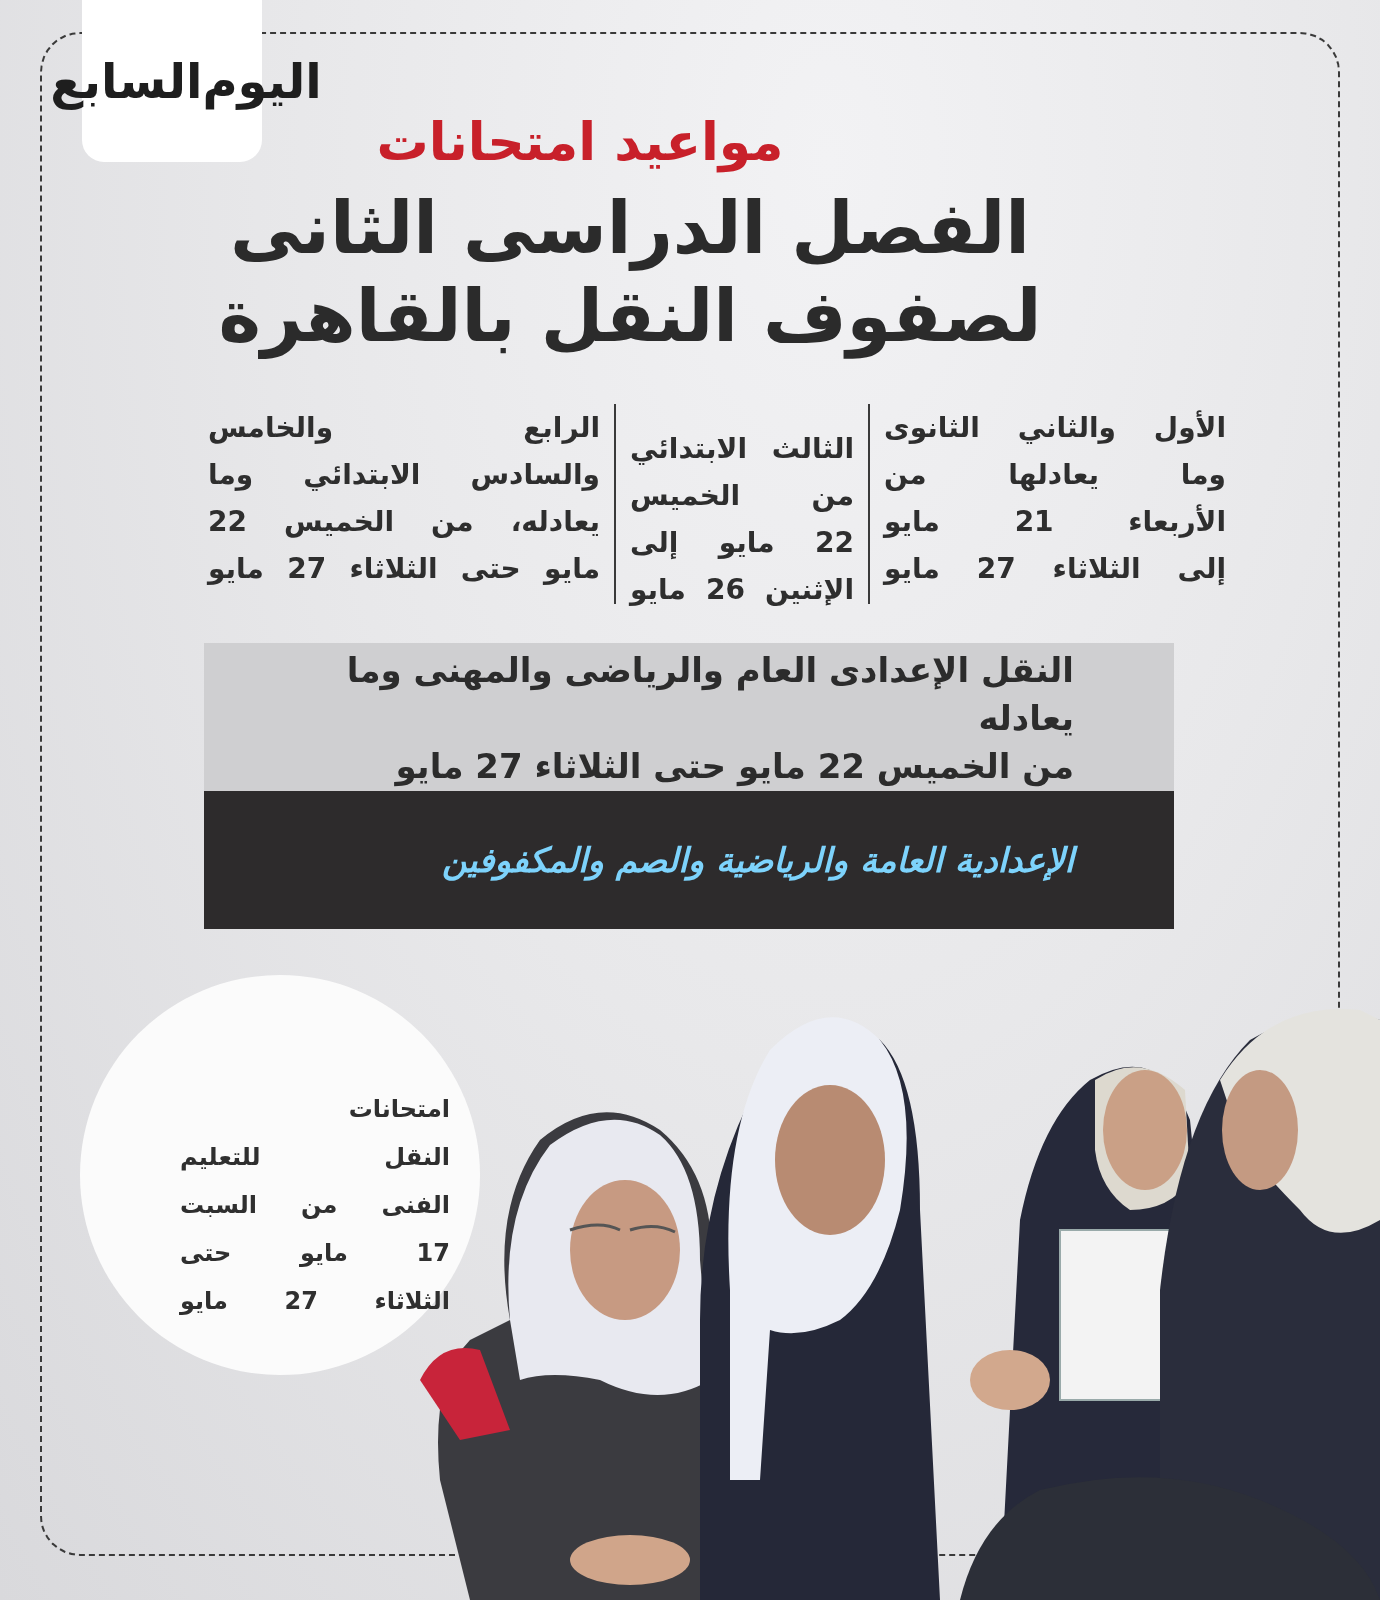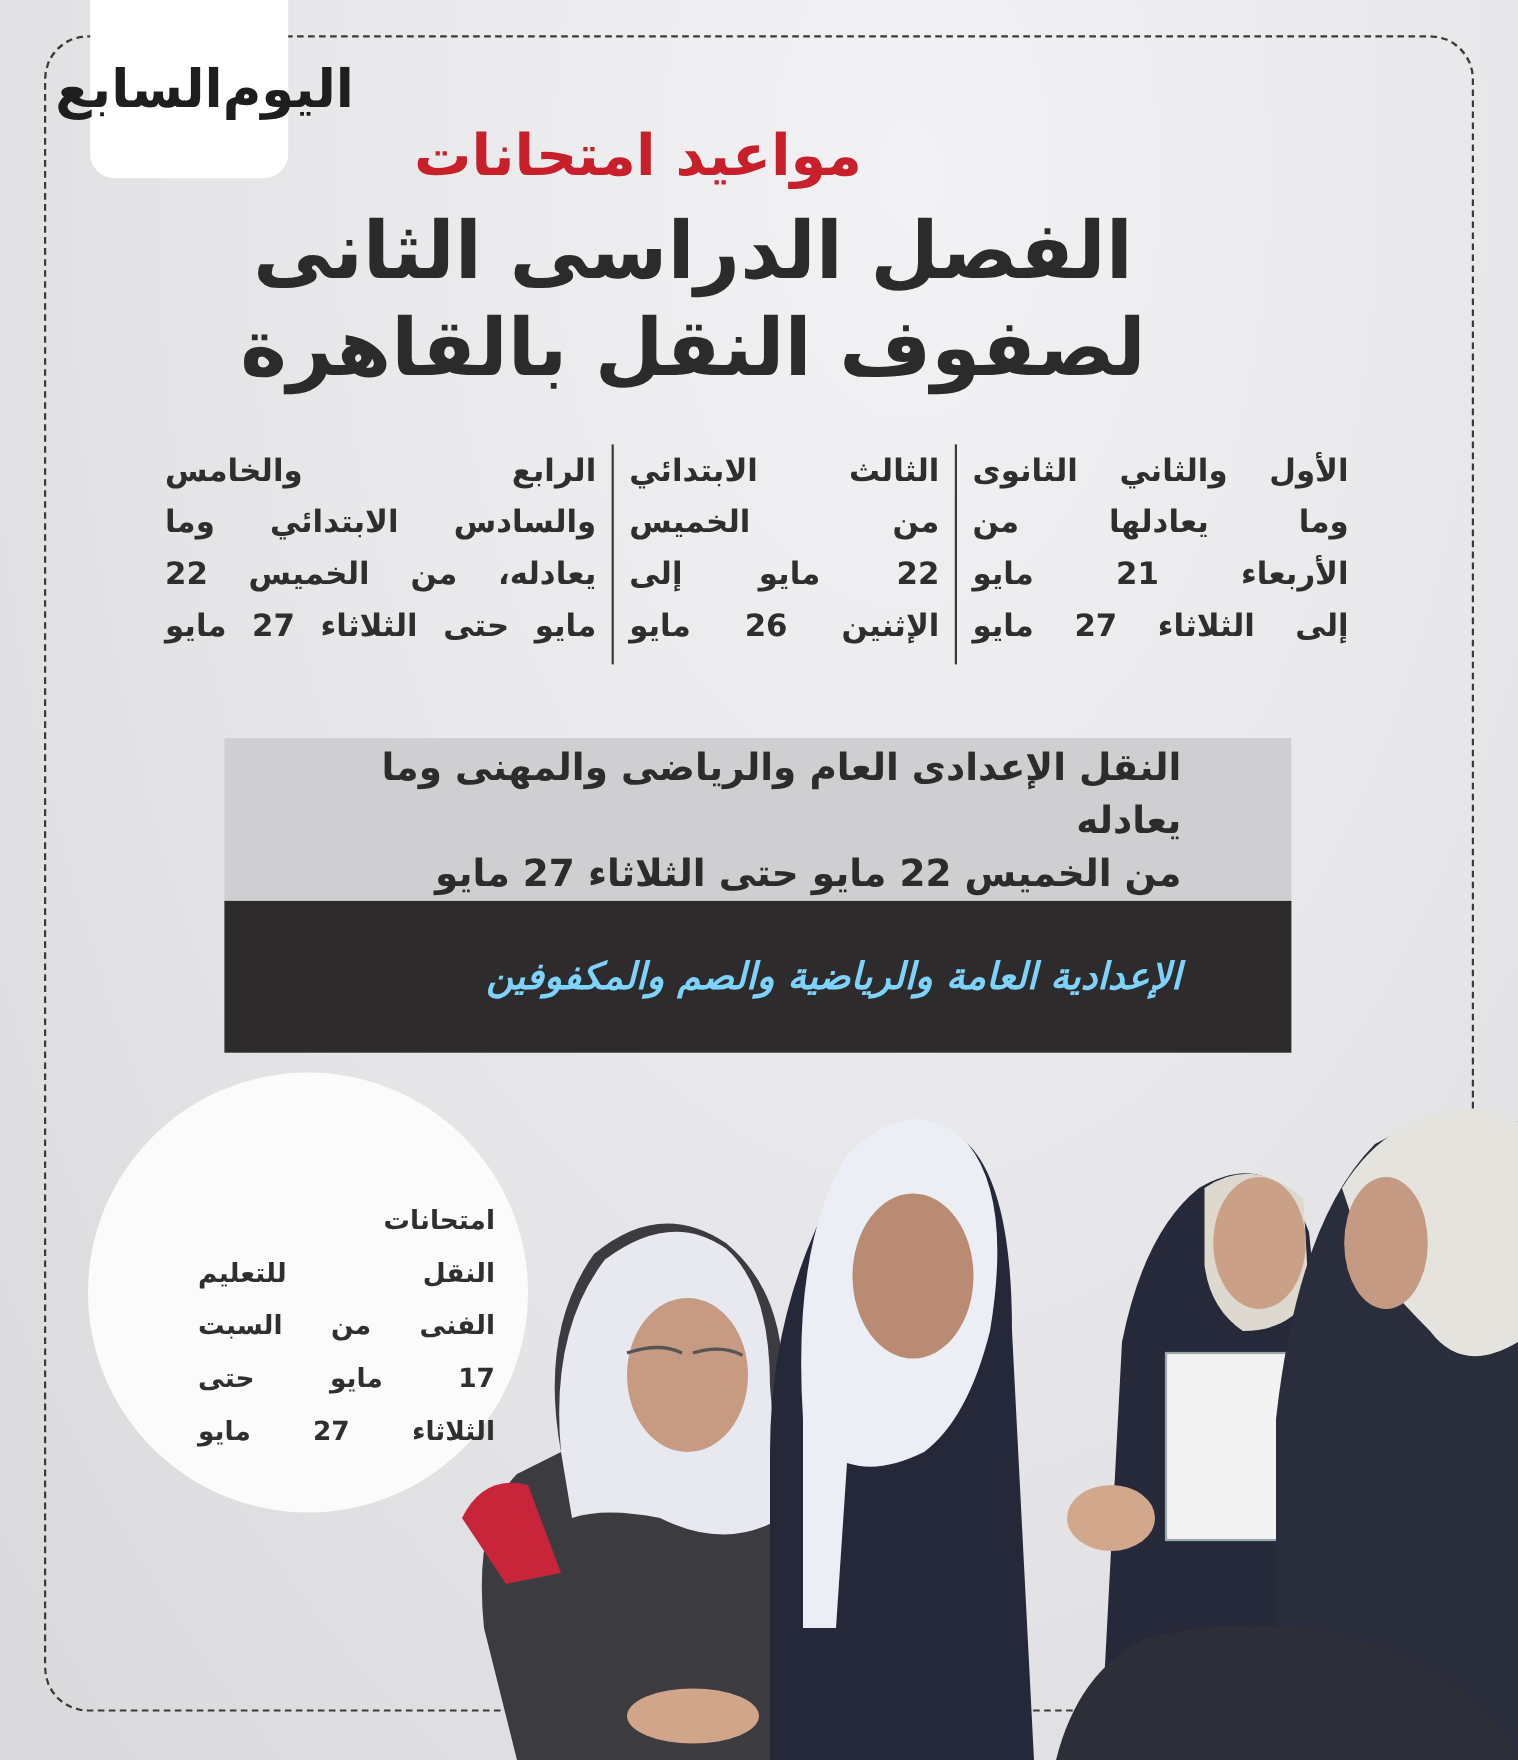--- a/index.html
+++ b/index.html
@@ -36,28 +36,28 @@
 
     .cols {
       position: absolute; top: 404px; left: 110px; width: 1130px; height: 200px;
       display: flex; flex-direction: row; direction: rtl;
     }
     .col {
       font-weight: bold; color: #2e2e2e; font-size: 28px; line-height: 47px;
       text-align: justify; text-align-last: justify; padding: 0 14px;
     }
     .col.c1 { width: 370px; }
-    .col.c2 { width: 310px; }
+    .col.c2 { width: 252px; margin-top: 21px; }
     .col.c3 { width: 420px; }
     .divider { width: 2px; background: #3a3a3a; height: 200px; margin-top: 0; }
 
     .band {
       position: absolute; left: 204px; width: 970px;
       display: flex; flex-direction: column; justify-content: center;
-      padding: 0 100px 0 120px; font-weight: bold; margin-top: 28px;
+      padding: 0 100px 0 120px; font-weight: bold;
     }
     .band.light { top: 643px; height: 150px; background: #cfcfd1; color: #2c2c2c; }
     .band.dark { top: 791px; height: 138px; background: #2d2b2c; color: #7dd3fc; font-style: italic; }
     .band .line { font-size: 34px; line-height: 48px; text-align: right; }
 
     .circle {
       position: absolute; left: 80px; top: 975px; width: 400px; height: 400px;
       background: #fbfbfb; border-radius: 50%;
     }
     .circle-text {

